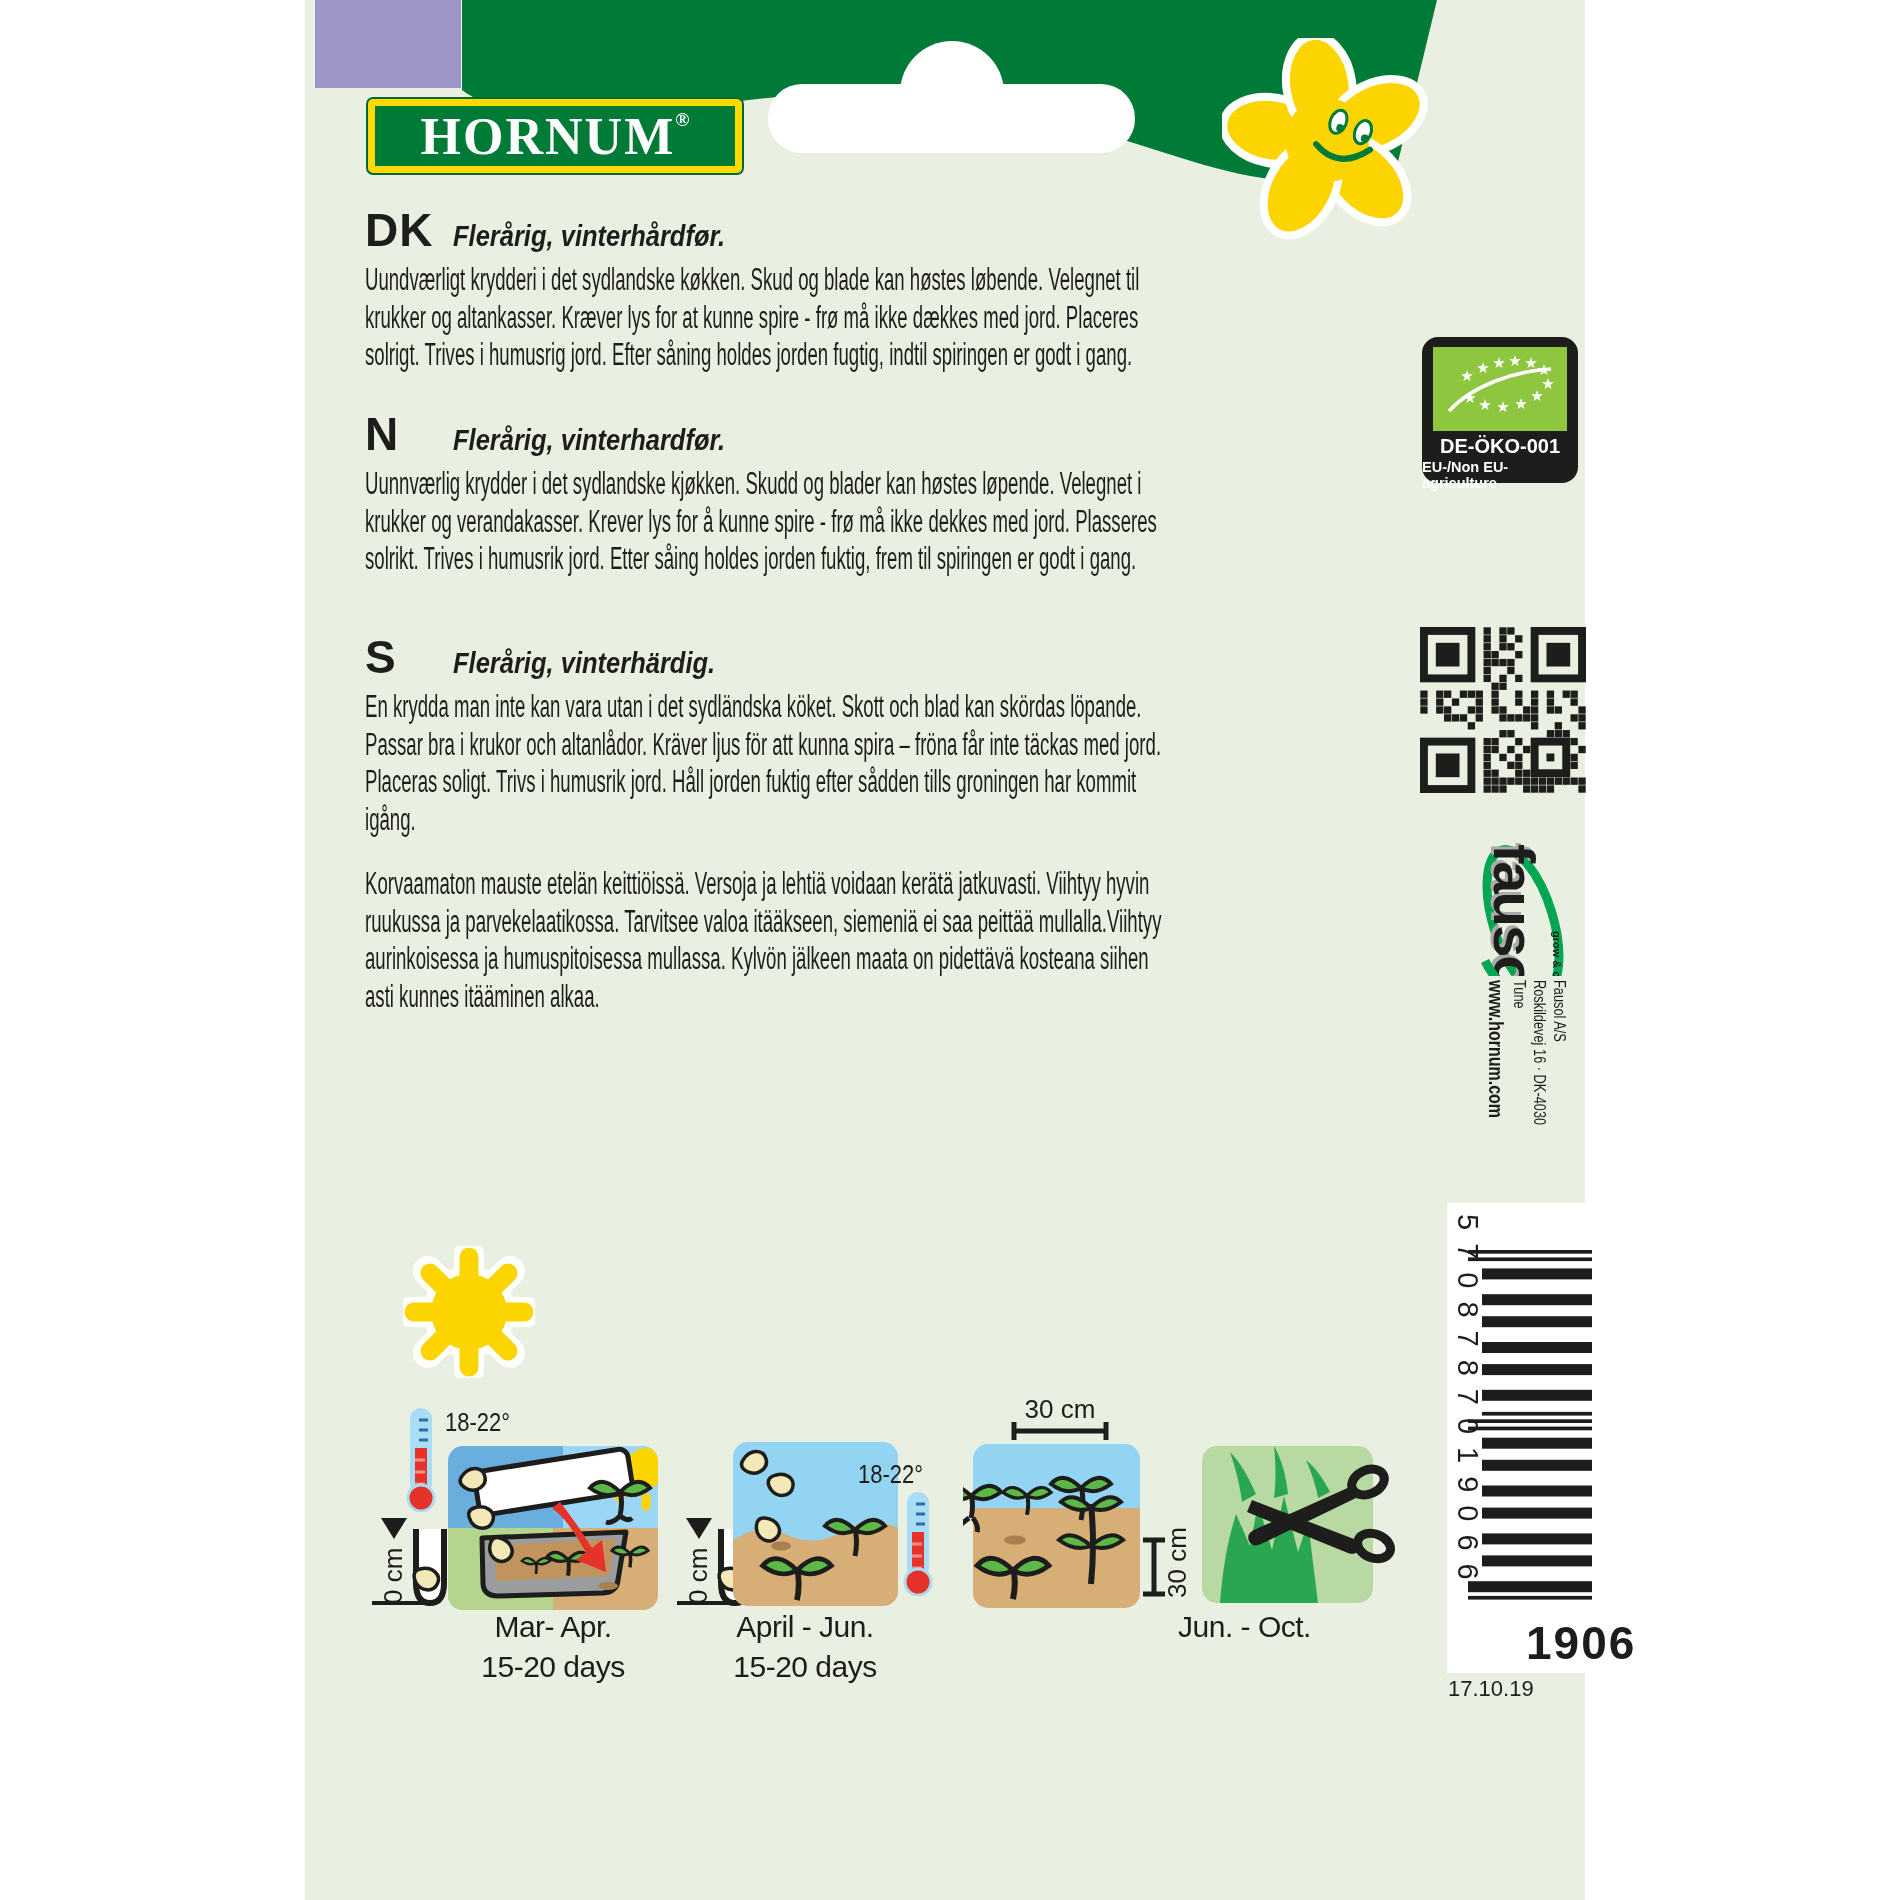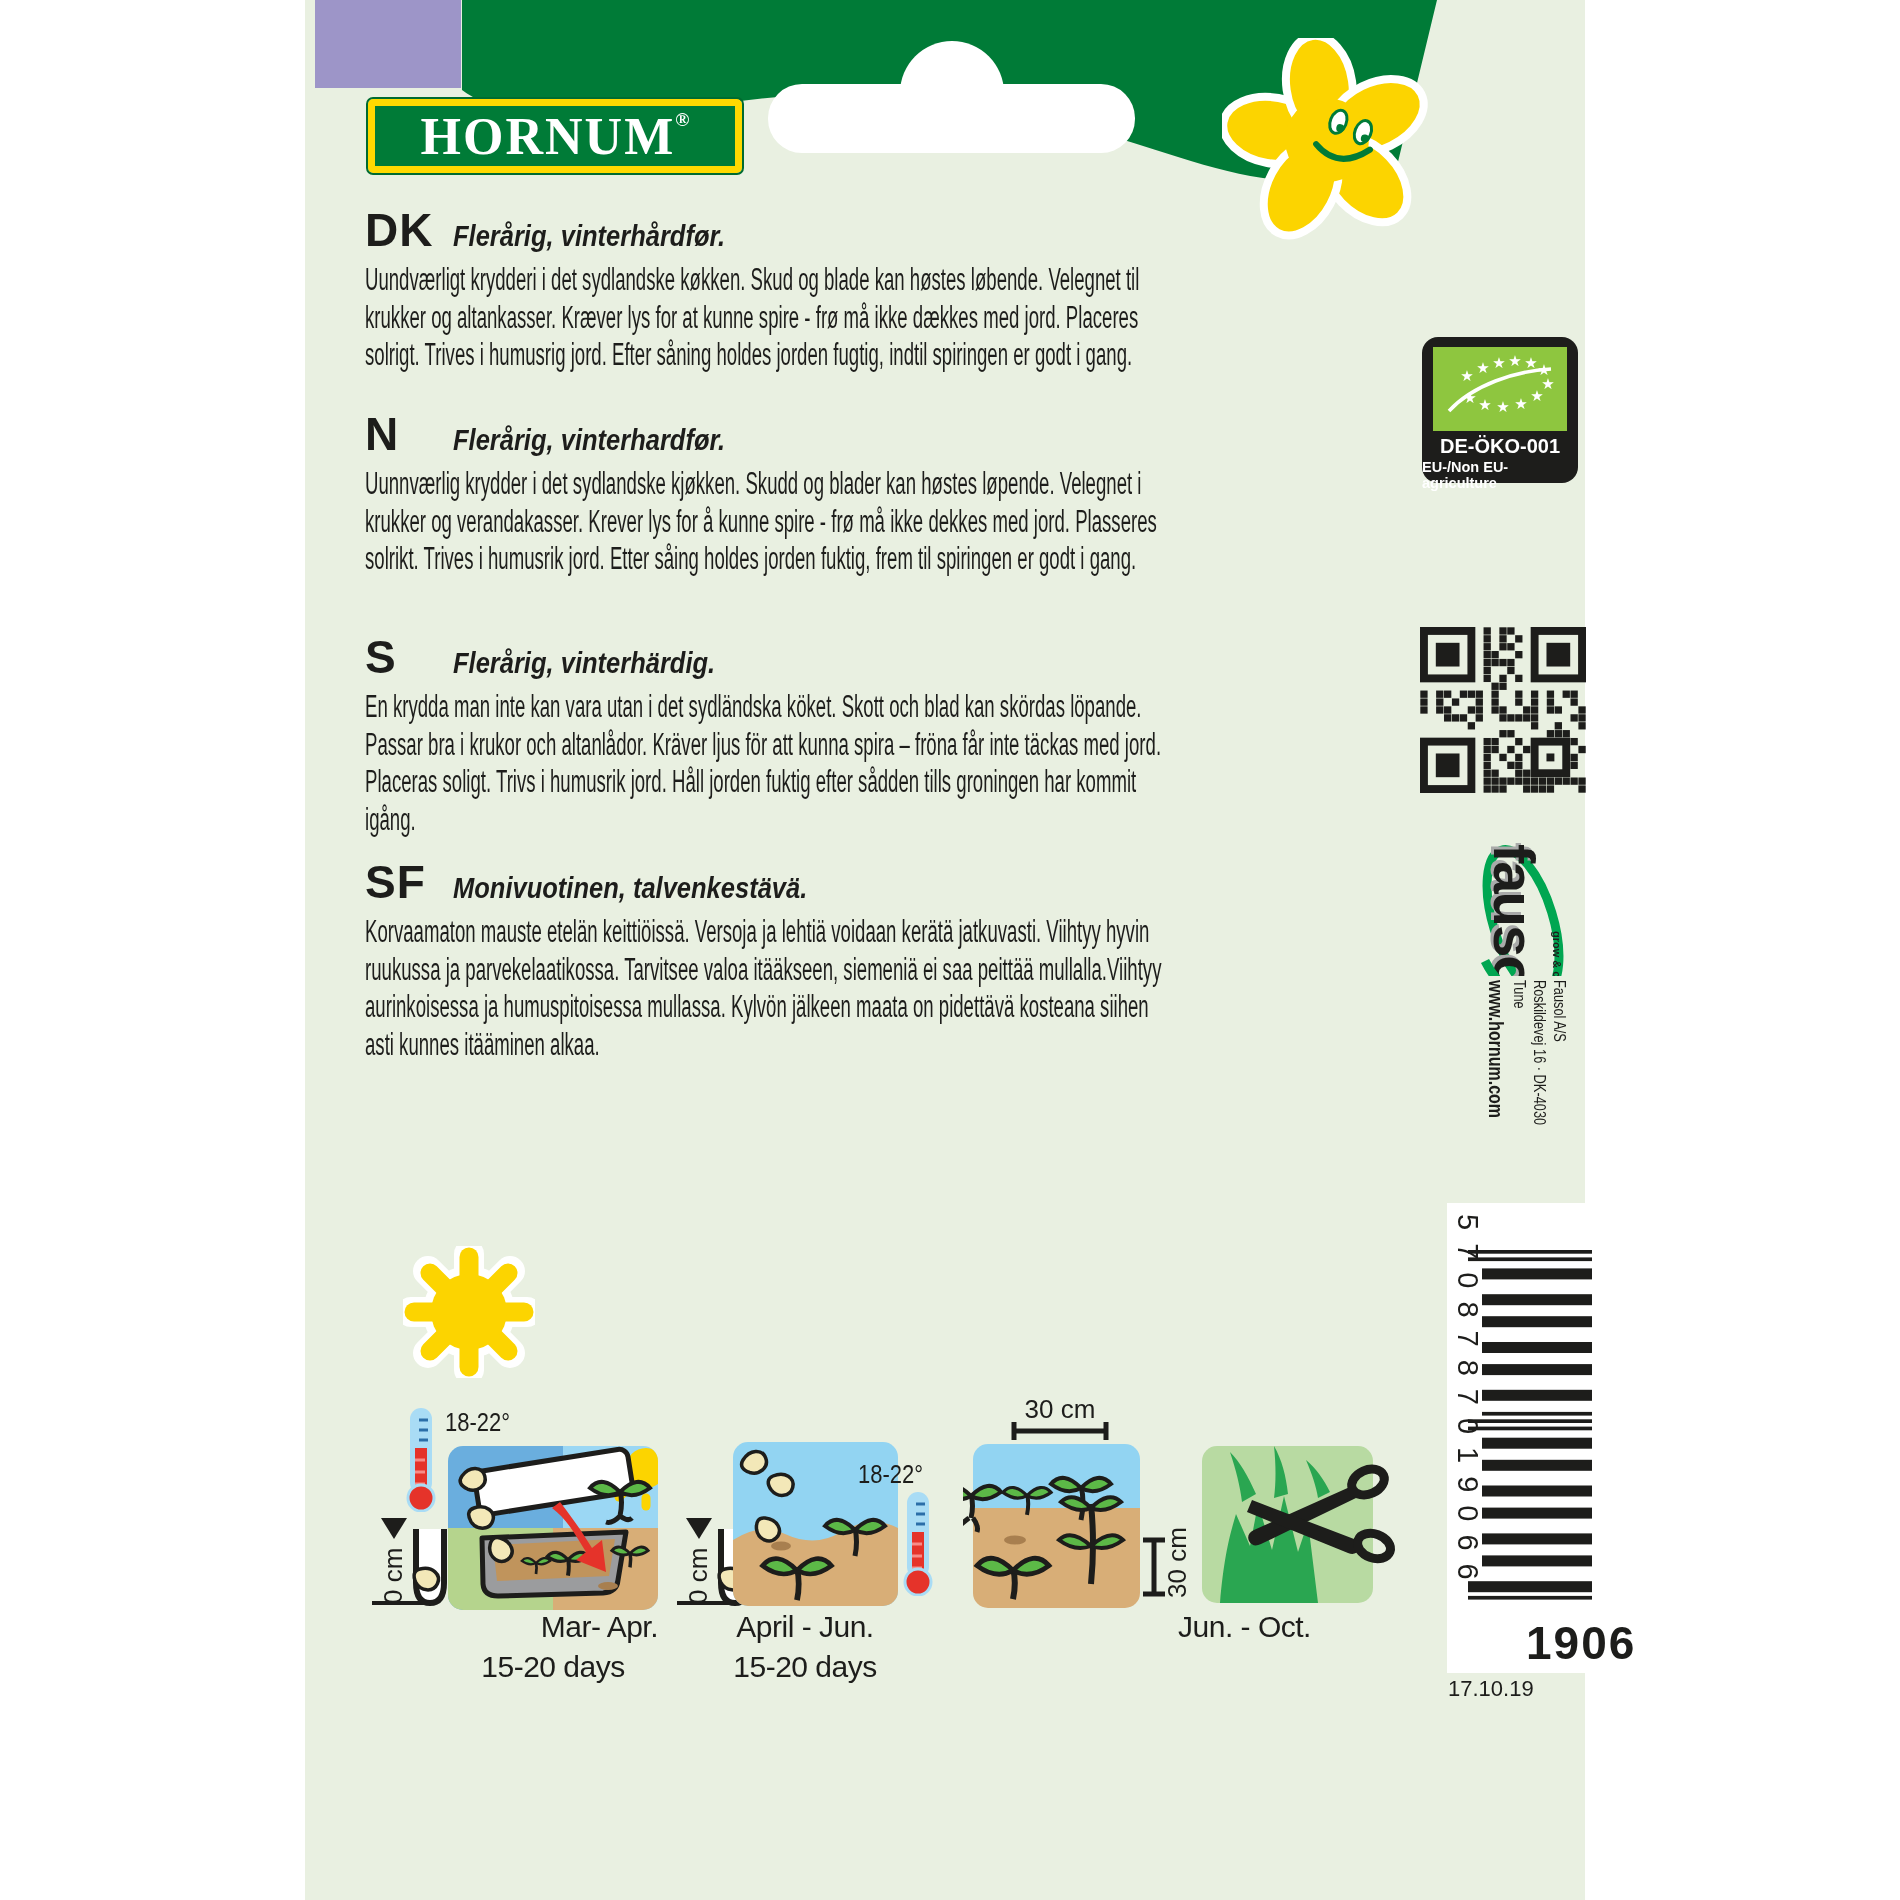--- a/index.html
+++ b/index.html
@@ -122,24 +122,20 @@
 
   <section class="sec" style="top:633px">
     <div class="sec-head">
       <span class="sec-code">S</span>
       <span class="sec-title">Flerårig, vinterhärdig.</span>
     </div>
     <p class="sec-body">En krydda man inte kan vara utan i det sydländska köket. Skott och blad kan skördas löpande. Passar bra i krukor och altanlådor. Kräver ljus för att kunna spira – fröna får inte täckas med jord. Placeras soligt. Trivs i humusrik jord. Håll jorden fuktig efter sådden tills groningen har kommit igång.</p>
   </section>
 
   <section class="sec" style="top:858px">
-    <div class="sec-head">
-      <span class="sec-code">SF</span>
-      <span class="sec-title">Monivuotinen, talvenkestävä.</span>
-    </div>
     <p class="sec-body">Korvaamaton mauste etelän keittiöissä. Versoja ja lehtiä voidaan kerätä jatkuvasti. Viihtyy hyvin ruukussa ja parvekelaatikossa. Tarvitsee valoa itääkseen, siemeniä ei saa peittää mullalla.Viihtyy aurinkoisessa ja humuspitoisessa mullassa. Kylvön jälkeen maata on pidettävä kosteana siihen asti kunnes itääminen alkaa.</p>
   </section>
 
   <div id="eu-logo" class="abs">
     <div id="eu-green">
       <svg width="134" height="84">
         <path d="M16,64 C40,38 82,24 118,22" stroke="#fff" stroke-width="3.5" fill="none"></path>
         <g fill="#ffffff" font-size="15" text-anchor="middle" font-family="'DejaVu Sans',sans-serif">
           <text x="34" y="34">★</text>
             <text x="50" y="26">★</text>
@@ -438,21 +434,21 @@
         <path d="M0,2 Q18,-16 30,-2 Q14,10 0,2" fill="#5cb947" stroke="#1d1d1b" stroke-width="4"></path>
       </g>
     <path d="M112,56 C126,74 134,86 144,102 L154,94 L158,126 L128,114 L138,106 C128,90 120,74 104,62 Z" fill="#e5332a"></path>
     <g transform="translate(182,106) scale(0.7)">
         <path d="M0,22 Q2,10 0,0" fill="none" stroke="#1d1d1b" stroke-width="5"></path>
         <path d="M0,2 Q-16,-14 -26,-2 Q-12,8 0,2" fill="#5cb947" stroke="#1d1d1b" stroke-width="4"></path>
         <path d="M0,2 Q16,-14 26,-2 Q12,8 0,2" fill="#5cb947" stroke="#1d1d1b" stroke-width="4"></path>
       </g>
     <ellipse cx="160" cy="140" rx="10" ry="4" fill="#a87f4f"></ellipse>
   </svg>
-  <div class="cap" style="left:448px;top:1610px;width:210px;text-align:right;">Mar- Apr.</div>
+  <div class="cap" style="left:448px;top:1610px;width:210px;">Mar- Apr.</div>
   <div class="cap" style="left:448px;top:1650px;width:210px;">15-20 days</div>
 
   <div class="tri" style="left:686px;top:1518px;"></div>
   <div class="abs" style="left:683px;top:1604px;">
     <div class="rotm90 depth">0 cm</div>
   </div>
   <div class="baseline" style="left:677px;top:1601px;width:58px;"></div>
   <svg class="abs" style="left:713px;top:1527px;" width="44" height="82">
     <path d="M8,2 L8,56 Q8,76 22,76 Q36,76 36,56 L36,2" fill="#ffffff" stroke="#1d1d1b" stroke-width="6"></path>
     <path transform="translate(12,42) rotate(25)" d="M0,0 C10,-8 22,-4 22,6 C22,16 10,20 2,14 C-4,9 -5,4 0,0 Z" fill="#f3e8b8" stroke="#1d1d1b" stroke-width="3.5"></path>

